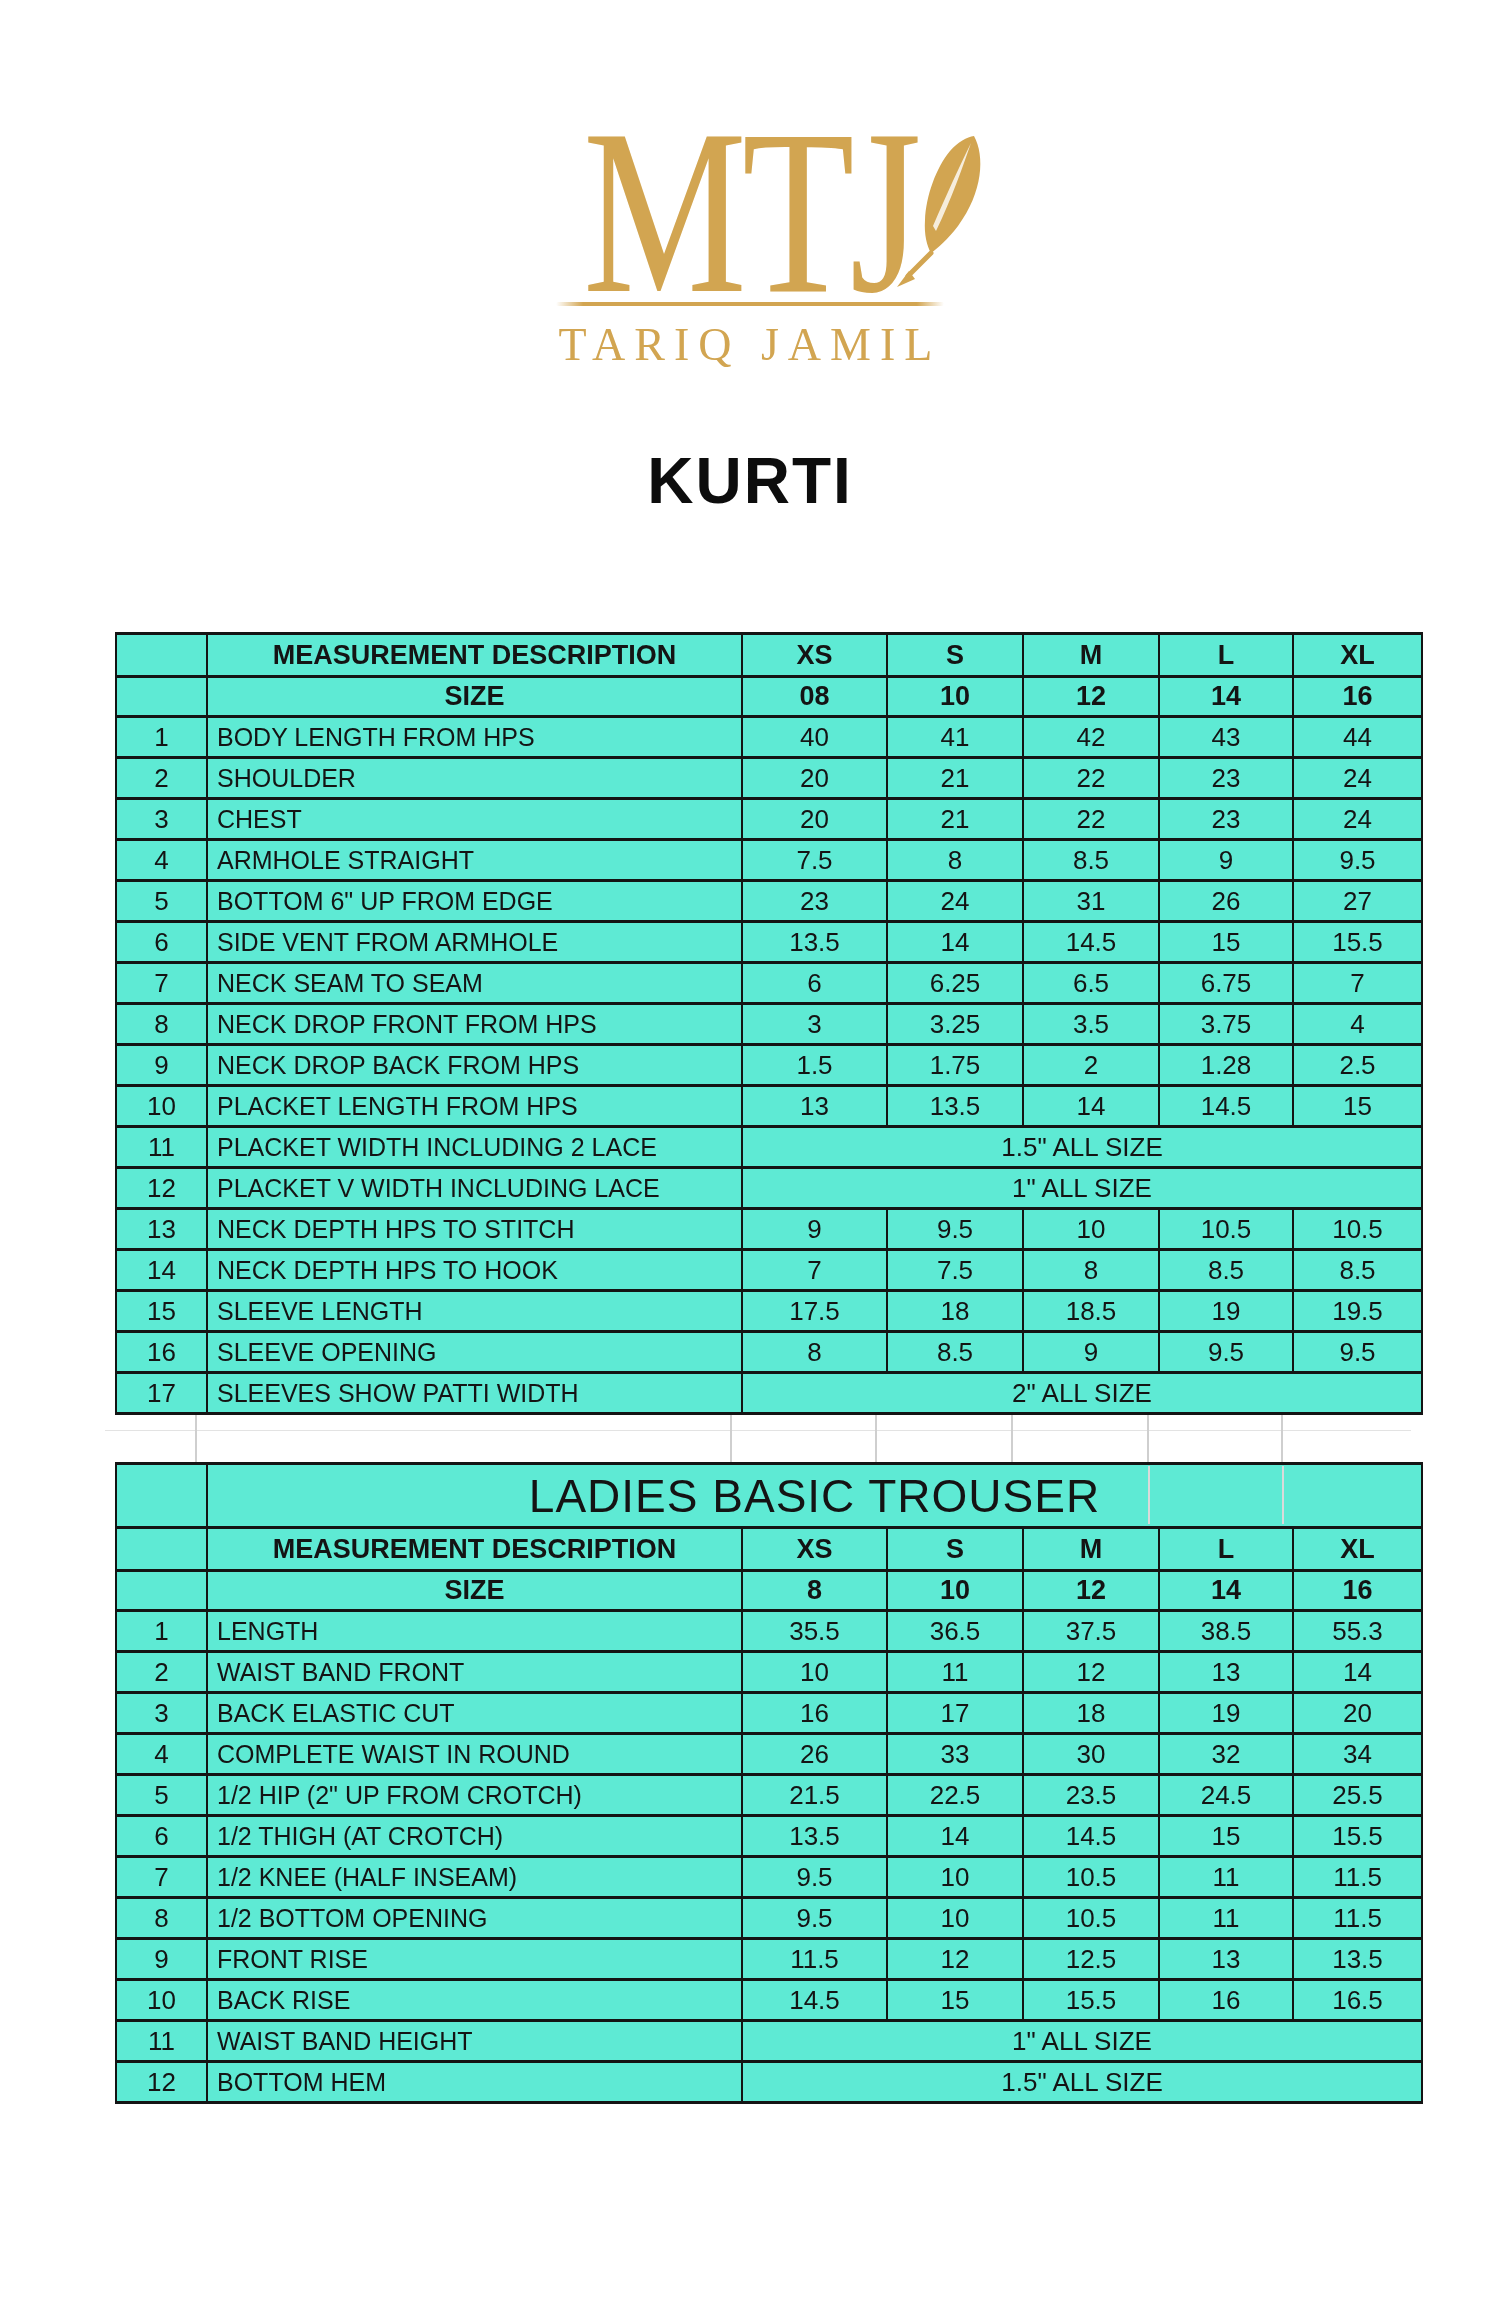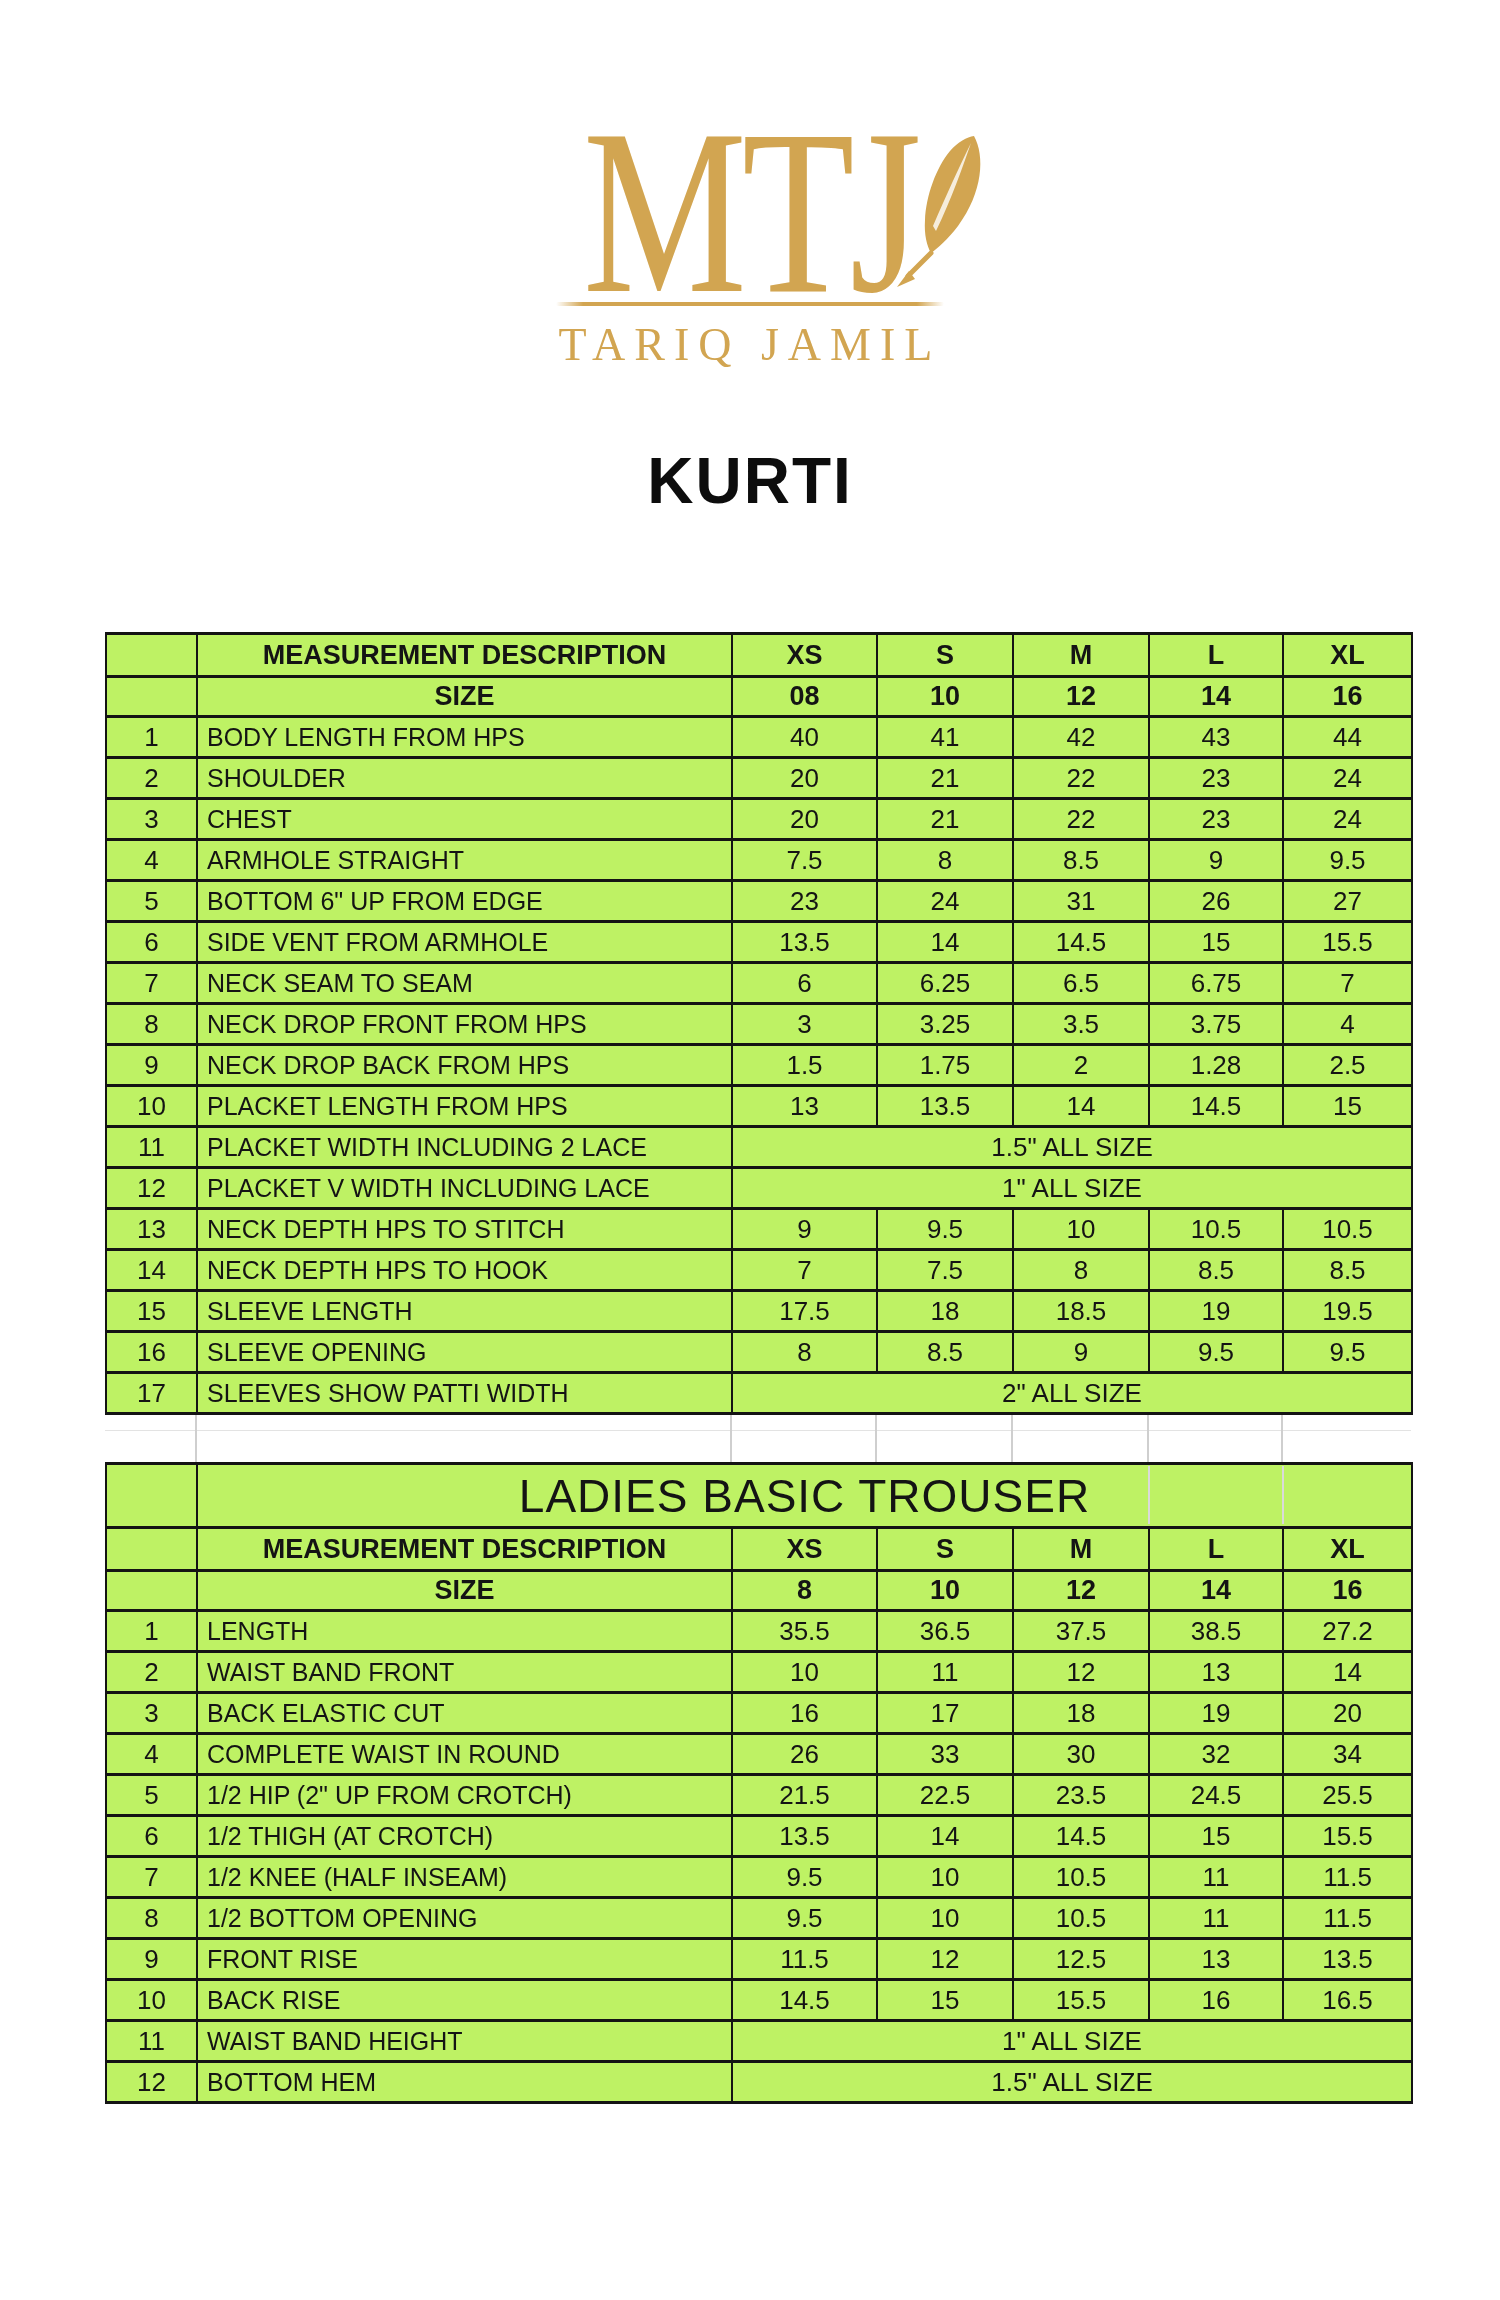--- a/index.html
+++ b/index.html
@@ -28,21 +28,21 @@
     margin-top:12px;font-family:"Liberation Serif",serif;font-size:46px;
     letter-spacing:9px;color:var(--gold);white-space:nowrap;
   }
   
   .kurti-title{
     position:absolute;top:444px;left:0;width:100%;text-align:center;
     font-size:64px;font-weight:bold;letter-spacing:2px;color:#0d0d0d;
   }
   
   .size-table{
-    position:absolute;left:105px;width:1306px;border-collapse:collapse;table-layout:fixed;background:#bef264;
+    position:absolute;left:115px;width:1306px;border-collapse:collapse;table-layout:fixed;background:#5eead4;
   }
   #table-kurti{top:632px;}
   #table-trouser{top:1462px;}
   .size-table td{
     border:2px solid var(--ink);border-top-width:3px;border-bottom-width:3px;
     text-align:center;vertical-align:middle;font-size:26px;padding:0;overflow:hidden;white-space:nowrap;
   }
   .size-table td.desc-cell{text-align:left;padding-left:9px;font-size:25px;}
   .size-table tr.head-row td{height:40px;font-weight:bold;font-size:27px;}
   .size-table tr.size-row td{height:37px;font-weight:bold;font-size:27px;}
@@ -293,21 +293,21 @@
           <td>14</td>
           <td>16</td>
         </tr>
         <tr class="data-row">
           <td>1</td>
           <td class="desc-cell">LENGTH</td>
           <td>35.5</td>
           <td>36.5</td>
           <td>37.5</td>
           <td>38.5</td>
-          <td>27.2</td>
+          <td>55.3</td>
         </tr>
         <tr class="data-row">
           <td>2</td>
           <td class="desc-cell">WAIST BAND FRONT</td>
           <td>10</td>
           <td>11</td>
           <td>12</td>
           <td>13</td>
           <td>14</td>
         </tr>

